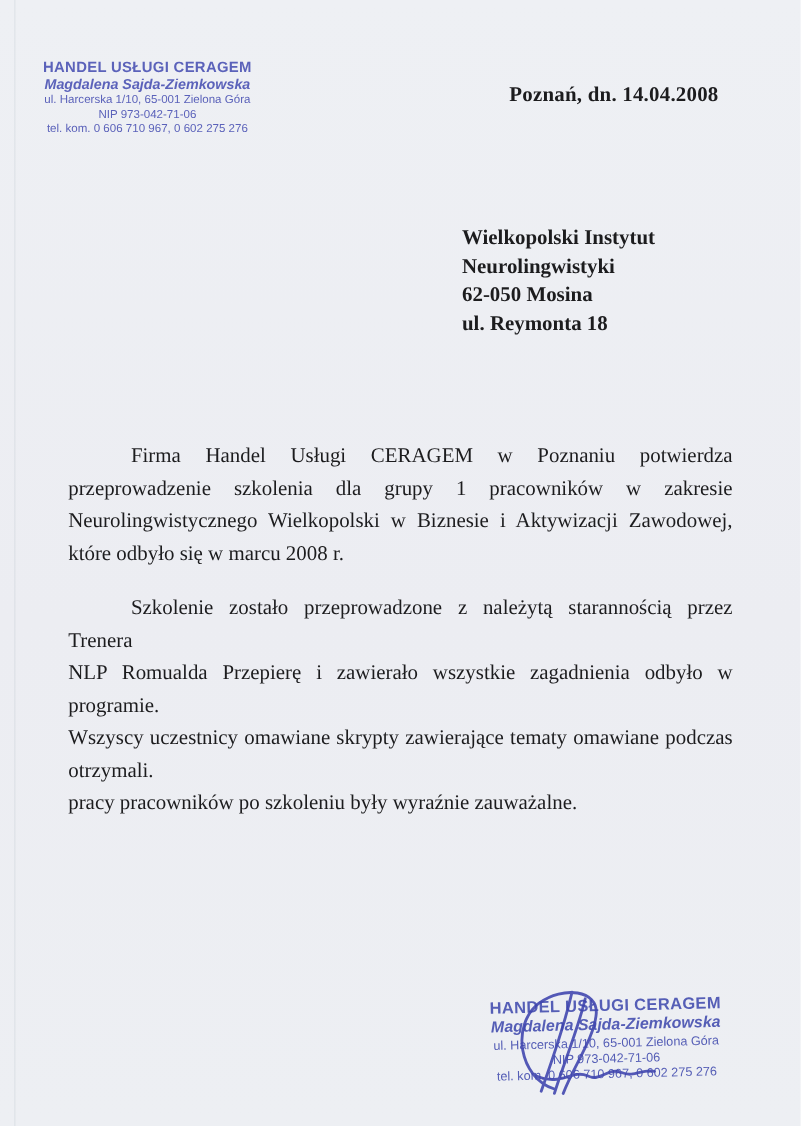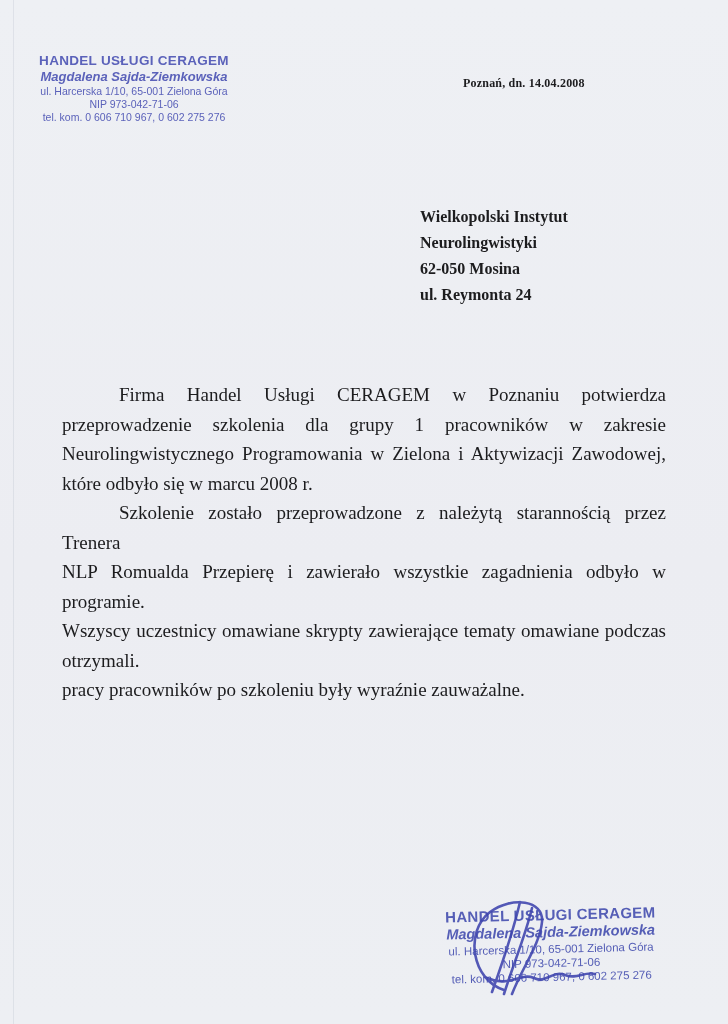--- a/index.html
+++ b/index.html
@@ -29,37 +29,37 @@
   .stamp-bottom .company { font-size:15px; }
   .stamp .person { font-style:italic; font-weight:bold; }
   .stamp-top .person { font-size:13px; }
   .stamp-bottom .person { font-size:14.5px; }
   .stamp .small { }
   .stamp-top .small { font-size:10.5px; }
   .stamp-bottom .small { font-size:11.5px; }
   
   .date-line {
     position:absolute; left:463px; top:76px;
-    font-size:12px; font-weight:bold; color:#1c1c1e;
+    font-size:19px; font-weight:bold; color:#1c1c1e;
     letter-spacing:0.2px;
   }
   
   .recipient {
     position:absolute; left:420px; top:204px;
-    font-size:16px; font-weight:bold; color:#1c1c1e;
+    font-size:19px; font-weight:bold; color:#1c1c1e;
     line-height:26px;
   }
   
   .bodytext {
     position:absolute; left:62px; top:380px; width:604px;
     font-size:19px; line-height:29.5px; color:#1c1c1e;
   }
   .line { text-align:justify; text-align-last:justify; }
   .line.last { text-align:justify; text-align-last:left; }
-  .line.ind { text-indent:57px; }
+  .line.ind { text-indent:57px;margin-top:20px; }
   
   .signature {
     position:absolute; left:432px; top:892px; width:190px; height:115px;
     pointer-events:none;
   }
 </style>
 </head>
 <body>
 
 <div class="page">
@@ -72,27 +72,27 @@
     <div class="small">NIP 973-042-71-06</div>
     <div class="small">tel. kom. 0 606 710 967,  0 602 275 276</div>
   </div>
 
   <div class="date-line">Poznań, dn. 14.04.2008</div>
 
   <div class="recipient">
     <div>Wielkopolski Instytut</div>
     <div>Neurolingwistyki</div>
     <div>62-050 Mosina</div>
-    <div>ul. Reymonta 24</div>
+    <div>ul. Reymonta 18</div>
   </div>
 
   <div class="bodytext">
     <div class="line ind">Firma Handel  Usługi CERAGEM w Poznaniu  potwierdza</div>
     <div class="line">przeprowadzenie szkolenia dla grupy 1 pracowników w zakresie</div>
-    <div class="line">Neurolingwistycznego Programowania  w Zielona i Aktywizacji Zawodowej,</div>
+    <div class="line">Neurolingwistycznego Wielkopolski  w Biznesie i Aktywizacji Zawodowej,</div>
     <div class="line last">które odbyło się w marcu 2008 r.</div>
 
     <div class="line ind">Szkolenie zostało przeprowadzone z należytą starannością przez Trenera</div>
     <div class="line">NLP Romualda Przepierę i zawierało wszystkie zagadnienia odbyło w programie.</div>
     <div class="line">Wszyscy uczestnicy omawiane skrypty zawierające tematy omawiane podczas</div>
     <div class="line last">otrzymali.</div>
 
     <div class="line last">pracy pracowników po szkoleniu były wyraźnie zauważalne.</div>
   </div>
 

